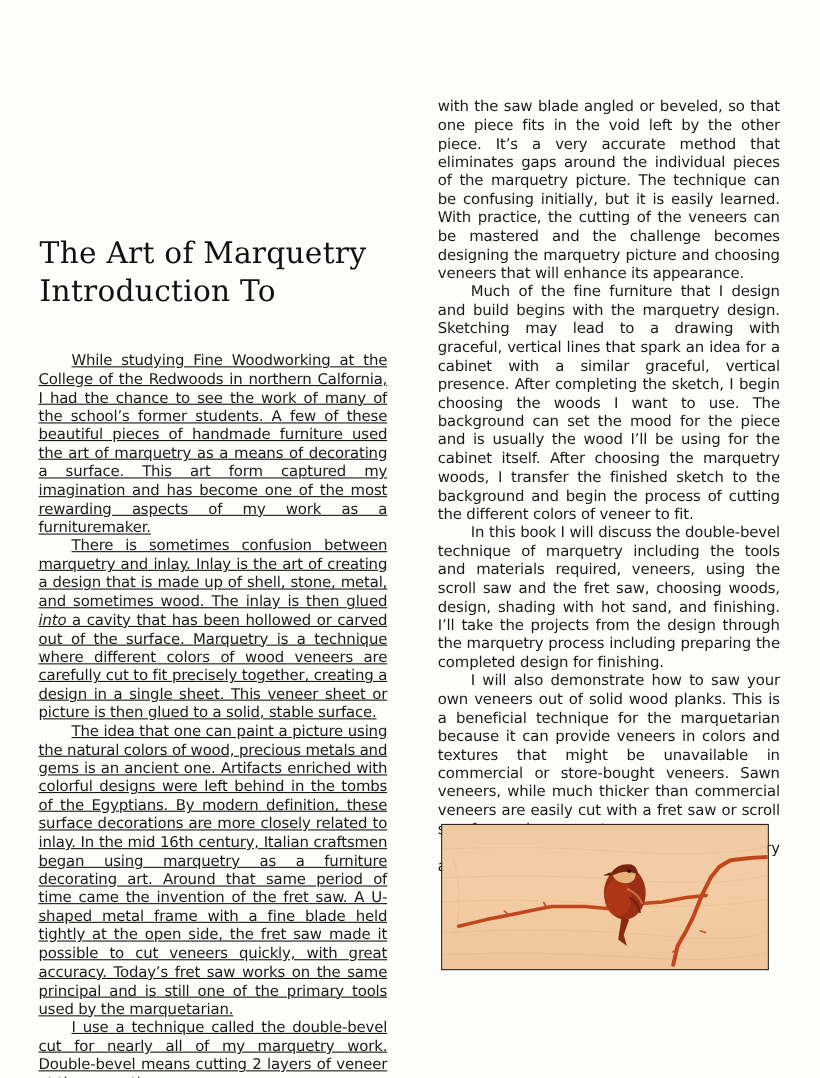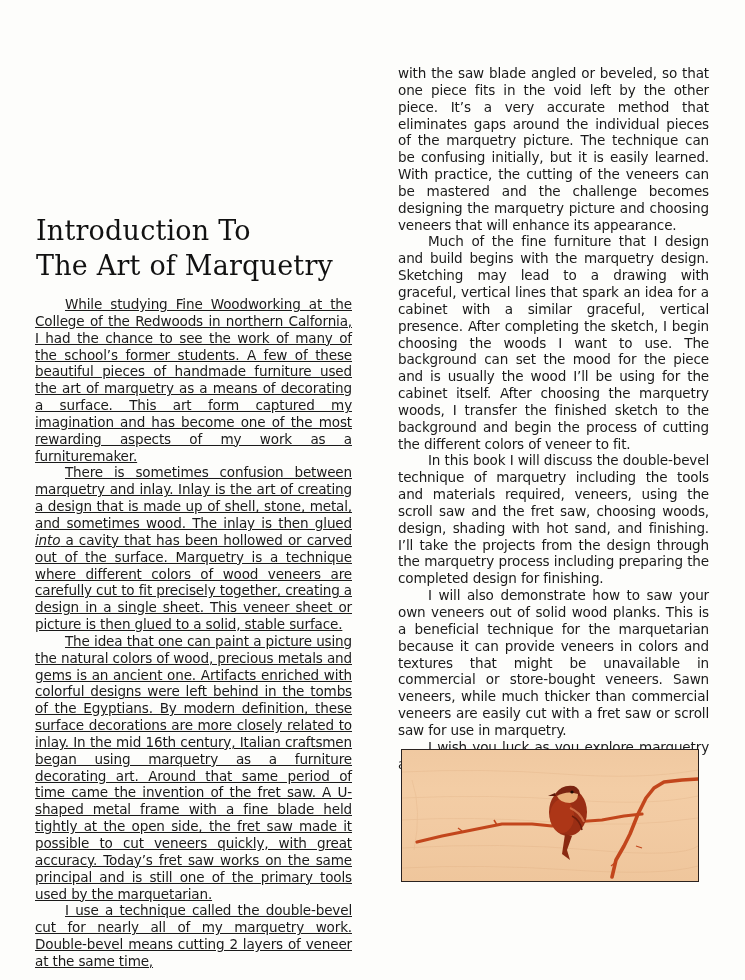--- a/index.html
+++ b/index.html
@@ -35,20 +35,21 @@
       margin: 0;
     }
     .title span { display: block; white-space: nowrap; }
     .col {
       position: absolute;
       font-size: 13.55px;
       line-height: 16.85px;
       text-align: justify;
       hyphens: none;
       letter-spacing: -0.15px;
+      margin-top: 24px;
     }
     .col-left {
       left: 35px;
       top: 296px;
       width: 317px;
       text-decoration: underline;
     }
     .col-right {
       left: 398px;
       top: 65px;
@@ -73,22 +74,22 @@
       overflow: hidden;
     }
     .figure svg { display: block; width: 100%; height: 100%; }
   </style>
 </head>
 <body>
 
 <div class="page">
 
   <h1 class="title">
+    <span>The Art of Marquetry</span>
     <span>Introduction To</span>
-    <span>The Art of Marquetry</span>
   </h1>
 
   <div class="col col-left">
     <p>While studying Fine Woodworking at the College of the Redwoods in northern Calfornia, I had the chance to see the work of many of the school’s former students. A few of these beautiful pieces of handmade furniture used the art of marquetry as a means of decorating a surface. This art form captured my imagination and has become one of the most rewarding aspects of my work as a furnituremaker.</p>
     <p><span>There is sometimes confusion between marquetry and inlay. Inlay is the art of creating a design that is made up of shell, stone, metal, and sometimes wood. The inlay is then glued </span><em>into</em><span> a cavity that has been hollowed or carved out of the surface. Marquetry is a technique where different colors of wood veneers are carefully cut to fit precisely together, creating a design in a single sheet. This veneer sheet or picture is then glued to a solid, stable surface.</span></p>
     <p>The idea that one can paint a picture using the natural colors of wood, precious metals and gems is an ancient one. Artifacts enriched with colorful designs were left behind in the tombs of the Egyptians. By modern definition, these surface decorations are more closely related to inlay.  In the mid 16th century, Italian craftsmen began using marquetry as a furniture decorating art. Around that same period of time came the invention of the fret saw. A U-shaped metal frame with a fine blade held tightly at  the open side, the fret saw made it possible to cut veneers quickly, with great accuracy. Today’s fret saw works on the same principal and is still one of the primary tools used by the marquetarian.</p>
     <p>I use a technique called the double-bevel cut for nearly all of my marquetry work. Double-bevel means cutting 2 layers of veneer at the same time,</p>
   </div>
 
   <div class="col col-right">

